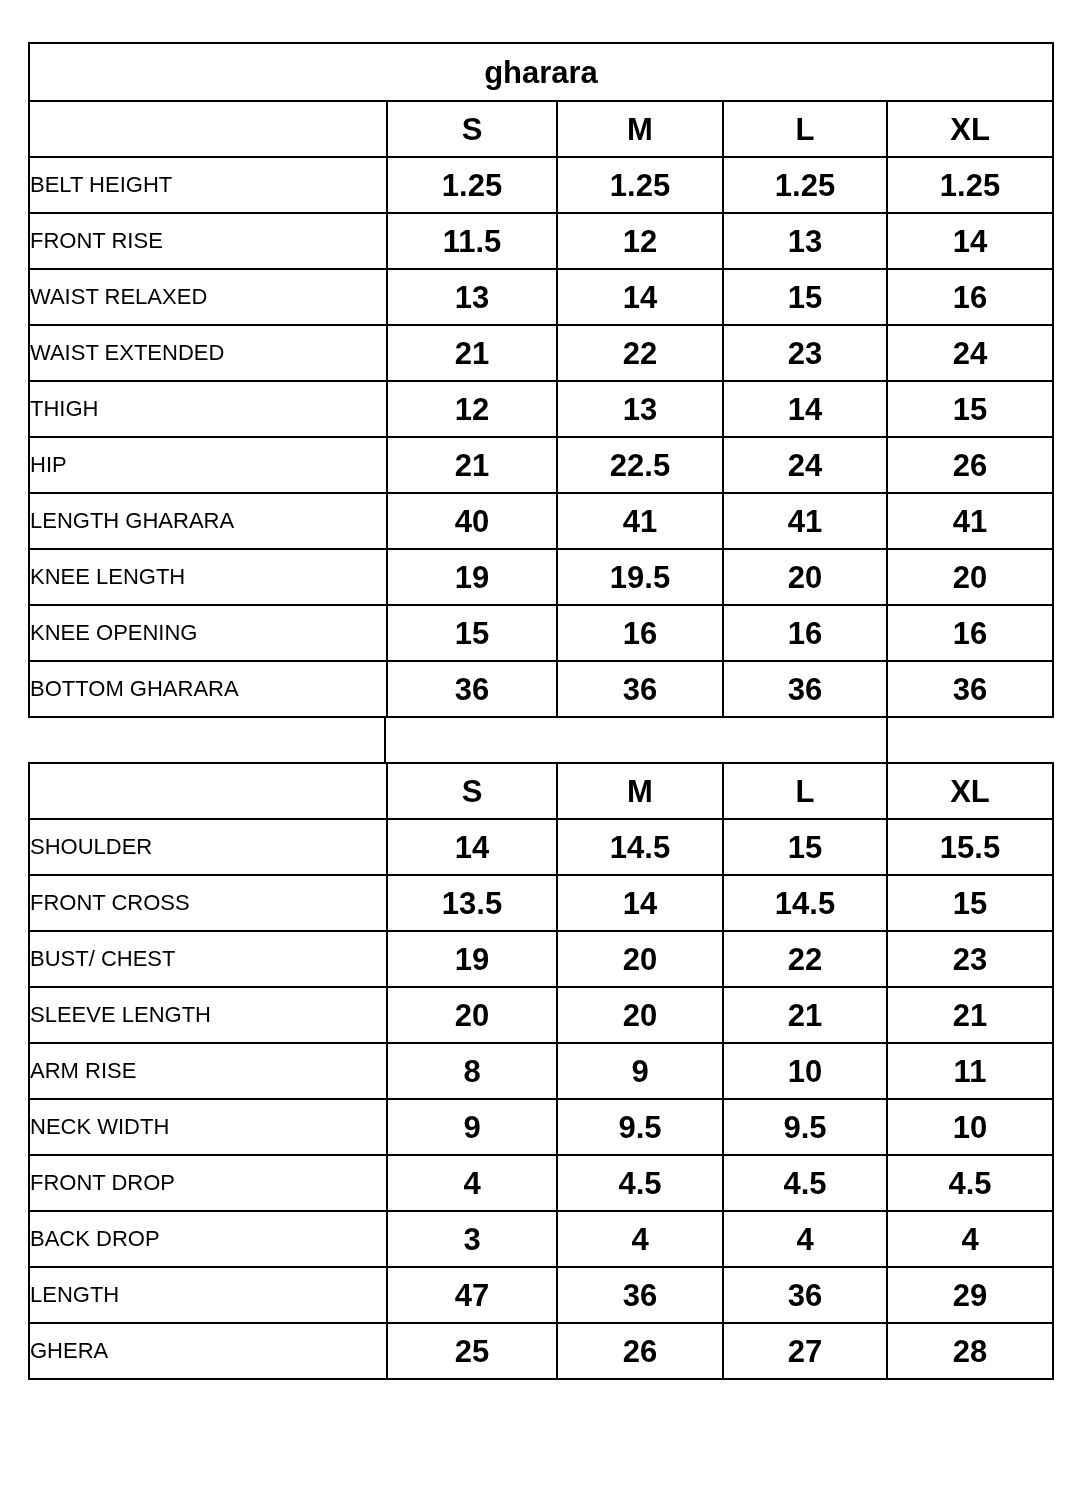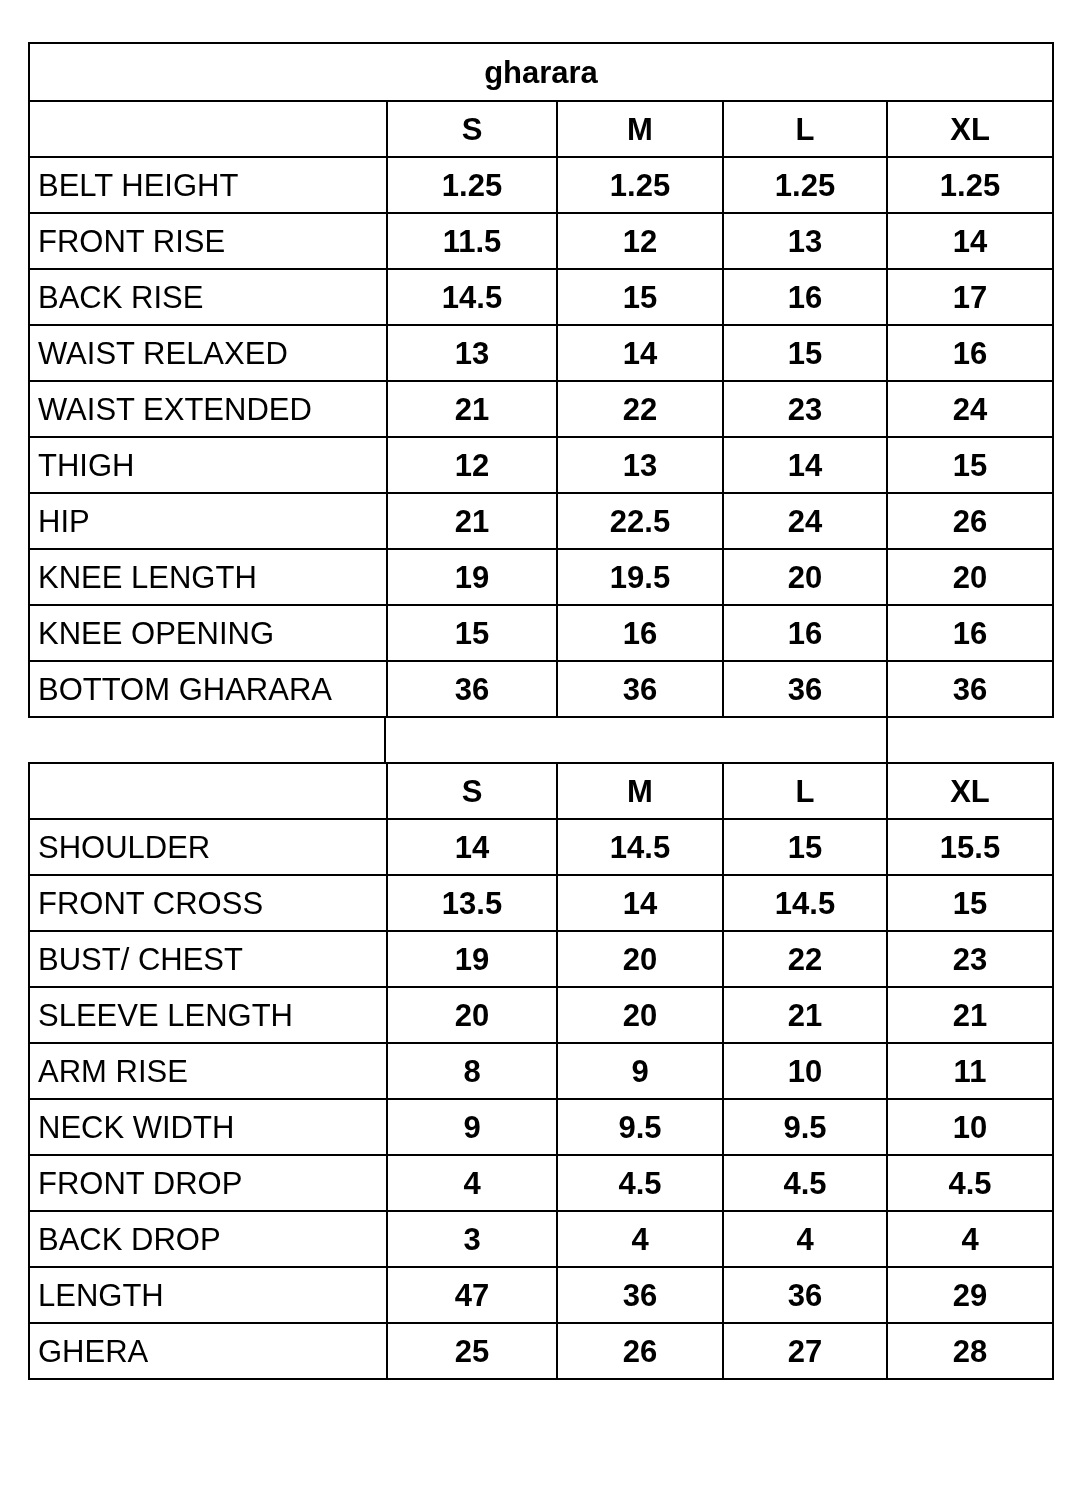--- a/index.html
+++ b/index.html
@@ -32,23 +32,22 @@
     padding: 0;
     height: 54px;
     font-size: 31px;
     font-weight: 700;
     text-align: center;
     vertical-align: middle;
     line-height: 1;
   }
   table.size-table td.label {
     text-align: left;
-    padding-left: 8px;
     font-weight: 400;
-    font-size: 31px;
+    font-size: 22px;
   }
   table.size-table tr.title-row td {
     font-size: 31px;
     font-weight: 700;
     height: 56px;
   }
   table.size-table col.c0 { width: 358px; }
   table.size-table col.c1 { width: 170px; }
   table.size-table col.c2 { width: 166px; }
   table.size-table col.c3 { width: 164px; }
@@ -101,27 +100,20 @@
         <td>1.25</td>
       </tr>
       <tr>
         <td class="label">FRONT RISE</td>
         <td>11.5</td>
         <td>12</td>
         <td>13</td>
         <td>14</td>
       </tr>
       <tr>
-        <td class="label">BACK RISE</td>
-        <td>14.5</td>
-        <td>15</td>
-        <td>16</td>
-        <td>17</td>
-      </tr>
-      <tr>
         <td class="label">WAIST RELAXED</td>
         <td>13</td>
         <td>14</td>
         <td>15</td>
         <td>16</td>
       </tr>
       <tr>
         <td class="label">WAIST EXTENDED</td>
         <td>21</td>
         <td>22</td>
@@ -134,20 +126,27 @@
         <td>13</td>
         <td>14</td>
         <td>15</td>
       </tr>
       <tr>
         <td class="label">HIP</td>
         <td>21</td>
         <td>22.5</td>
         <td>24</td>
         <td>26</td>
+      </tr>
+      <tr>
+        <td class="label">LENGTH GHARARA</td>
+        <td>40</td>
+        <td>41</td>
+        <td>41</td>
+        <td>41</td>
       </tr>
       <tr>
         <td class="label">KNEE LENGTH</td>
         <td>19</td>
         <td>19.5</td>
         <td>20</td>
         <td>20</td>
       </tr>
       <tr>
         <td class="label">KNEE OPENING</td>

